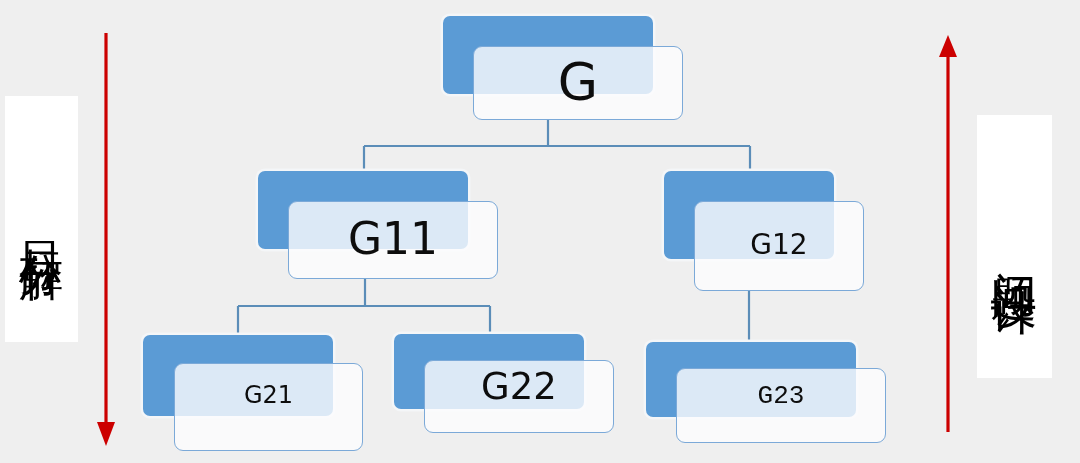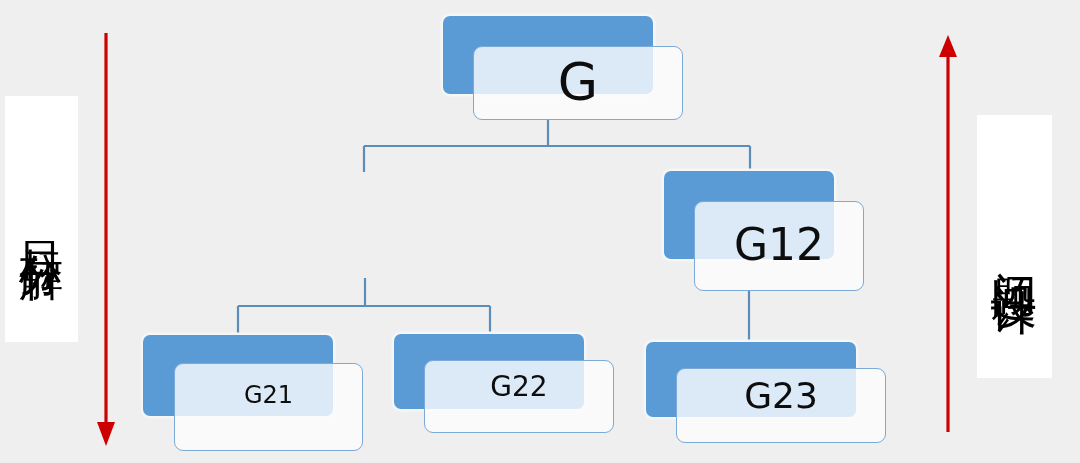--- a/index.html
+++ b/index.html
@@ -114,42 +114,48 @@
     <span class="band-text" style="font-size:46px;">问题设计</span>
   </div>
 
   <div class="node" style="left:443px; top:16px; width:240px; height:104px;">
     <div class="card-back" style="width:210px; height:78px;"></div>
     <div class="card-front" style="left:30px; top:30px; width:210px; height:74px;">
       <span class="node-label" style="font-size:52px;">G</span>
     </div>
   </div>
 
+  <div class="node" style="left:258px; top:171px; width:240px; height:108px;">
+    <div class="card-back" style="width:210px; height:78px;"></div>
+    <div class="card-front" style="left:30px; top:30px; width:210px; height:78px;">
+      <span class="node-label" style="font-size:44px;">G11</span>
+    </div>
+  </div>
 
   <div class="node" style="left:664px; top:171px; width:200px; height:120px;">
     <div class="card-back" style="width:170px; height:88px;"></div>
     <div class="card-front" style="left:30px; top:30px; width:170px; height:90px;">
-      <span class="node-label" style="font-size:44px;">G12</span>
+      <span class="node-label" style="font-size:28px;">G12</span>
     </div>
   </div>
 
   <div class="node" style="left:143px; top:335px; width:220px; height:116px;">
     <div class="card-back" style="width:190px; height:81px;"></div>
     <div class="card-front" style="left:31px; top:28px; width:189px; height:88px;">
       <span class="node-label" style="font-size:24px; top:-12px;">G21</span>
     </div>
   </div>
 
   <div class="node" style="left:394px; top:334px; width:220px; height:99px;">
     <div class="card-back" style="width:190px; height:75px;"></div>
     <div class="card-front" style="left:30px; top:26px; width:190px; height:73px;">
-      <span class="node-label" style="font-size:28px; top:-10px;text-align:right;">G22</span>
+      <span class="node-label" style="font-size:37px; top:-10px;text-align:right;">G22</span>
     </div>
   </div>
 
   <div class="node" style="left:646px; top:342px; width:240px; height:101px;">
     <div class="card-back" style="width:210px; height:75px;"></div>
     <div class="card-front" style="left:30px; top:26px; width:210px; height:75px;">
-      <span class="node-label" style="font-size:36px; top:-10px;">G23</span>
+      <span class="node-label" style="font-size:26px; top:-10px;font-family:Liberation Mono, monospace;">G23</span>
     </div>
   </div>
 
 </div>
 
 </body></html>

